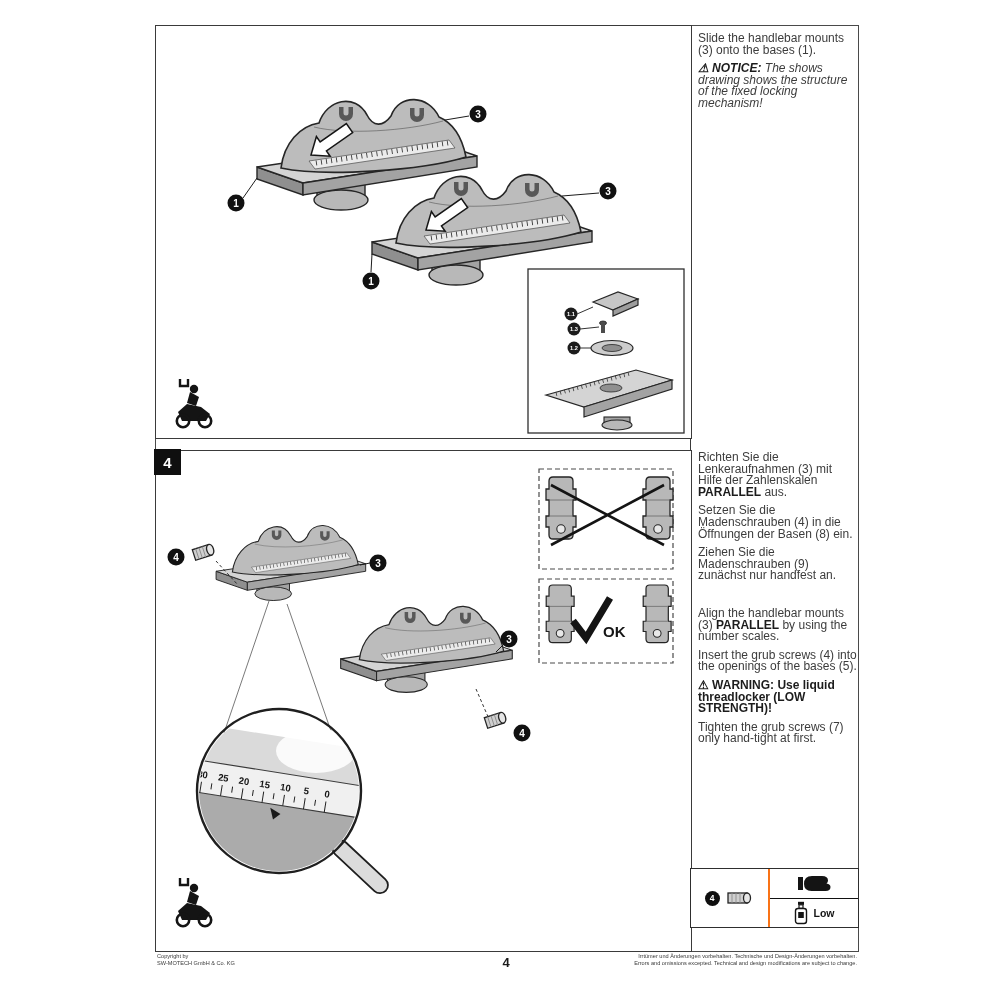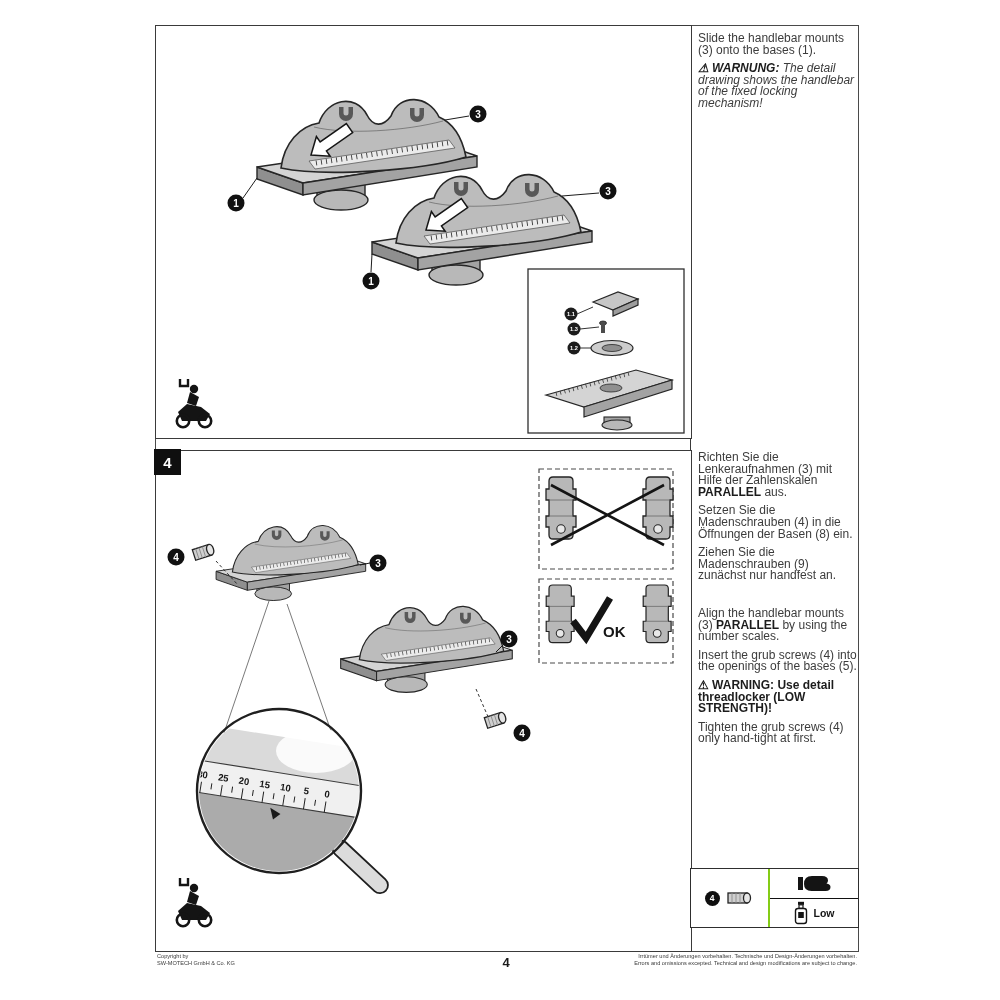--- a/index.html
+++ b/index.html
@@ -16,21 +16,21 @@
     width:27px;height:26px;display:flex;align-items:center;justify-content:center;}
   svg{display:block;}
   svg text{font-family:"Liberation Sans",sans-serif;}
   .co{font-size:10px;font-weight:bold;fill:#fff;text-anchor:middle;}
   .coSm{font-size:5.6px;font-weight:bold;fill:#fff;text-anchor:middle;}
   .scaleNum{font-size:9.5px;font-weight:bold;fill:#141414;text-anchor:middle;}
   .okTxt{font-size:15px;font-weight:bold;fill:#141414;}
   
   .legend{display:flex;border:1.4px solid #2e2e2e;background:#fff;}
   .legend-left{flex:1;display:flex;align-items:center;justify-content:center;gap:7px;}
-  .legend-right{width:88px;border-left:2px solid #84cc16;display:flex;flex-direction:column;}
+  .legend-right{width:88px;border-left:2px solid #f97316;display:flex;flex-direction:column;}
   .legend-row{flex:1;display:flex;align-items:center;justify-content:center;gap:6px;}
   .legend-row.first{border-bottom:1.8px solid #111;}
   .co-badge{display:inline-flex;align-items:center;justify-content:center;background:#0f0f0f;
     color:#fff;font-weight:bold;font-size:8.5px;width:15px;height:15px;border-radius:50%;}
   .low{font-weight:bold;font-size:10.5px;color:#141414;}
   
   .copyright{font-size:5.6px;line-height:6.6px;color:#3a3a3a;}
   .fineprint{font-size:5.6px;line-height:6.6px;color:#3a3a3a;text-align:right;}
   .pageno{font-size:13px;font-weight:bold;color:#1a1a1a;}
 </style>
@@ -266,43 +266,43 @@
     </g>
   </svg>
 </div>
 
 <div class="abs step-badge" style="left:154px;top:449px;">4</div>
 
 <div class="abs txt" style="left:698px;top:33px;width:160px;">
   <p><span>Slide the handlebar mounts (3) onto the bases (1).</span></p>
   <p class="i">
     <span class="b">⚠</span>
-    <span class="b">WARNUNG:</span>
-    <span>The detail drawing shows the handlebar of the fixed locking mechanism!</span>
+    <span class="b">NOTICE:</span>
+    <span>The shows drawing shows the structure of the fixed locking mechanism!</span>
   </p>
 </div>
 
 <div class="abs txt" style="left:698px;top:452px;width:160px;">
   <p>
     <span>Richten Sie die Lenkeraufnahmen (3) mit Hilfe der Zahlenskalen </span><span class="b">PARALLEL</span><span> aus.</span>
   </p>
   <p><span>Setzen Sie die Madenschrauben (4) in die Öffnungen der Basen (8) ein.</span></p>
   <p><span>Ziehen Sie die Madenschrauben (9) zunächst nur handfest an.</span></p>
 </div>
 
 <div class="abs txt" style="left:698px;top:608px;width:160px;">
   <p>
     <span>Align the handlebar mounts (3) </span><span class="b">PARALLEL</span><span> by using the number scales.</span>
   </p>
   <p><span>Insert the grub screws (4) into the openings of the bases (5).</span></p>
   <p class="b">
     <span>⚠</span>
-    <span>WARNING: Use detail threadlocker (LOW STRENGTH)!</span>
+    <span>WARNING: Use liquid threadlocker (LOW STRENGTH)!</span>
   </p>
-  <p><span>Tighten the grub screws (4) only hand-tight at first.</span></p>
+  <p><span>Tighten the grub screws (7) only hand-tight at first.</span></p>
 </div>
 
 <div class="abs legend" style="left:690px;top:868px;width:167px;height:58px;">
   <div class="legend-left">
     <span class="co-badge">4</span>
     <svg width="28" height="16" viewBox="0 0 28 16">
       <rect x="1" y="3" width="19" height="10" fill="#cfcfcf" stroke="#242424" stroke-width="1.3"></rect>
       <path d="M5,3 v10 M9,3 v10 M13,3 v10" stroke="#8d8d8d" stroke-width="0.9"></path>
       <ellipse cx="20" cy="8" rx="3.5" ry="5" fill="#e6e6e6" stroke="#242424" stroke-width="1.3"></ellipse>
     </svg>

